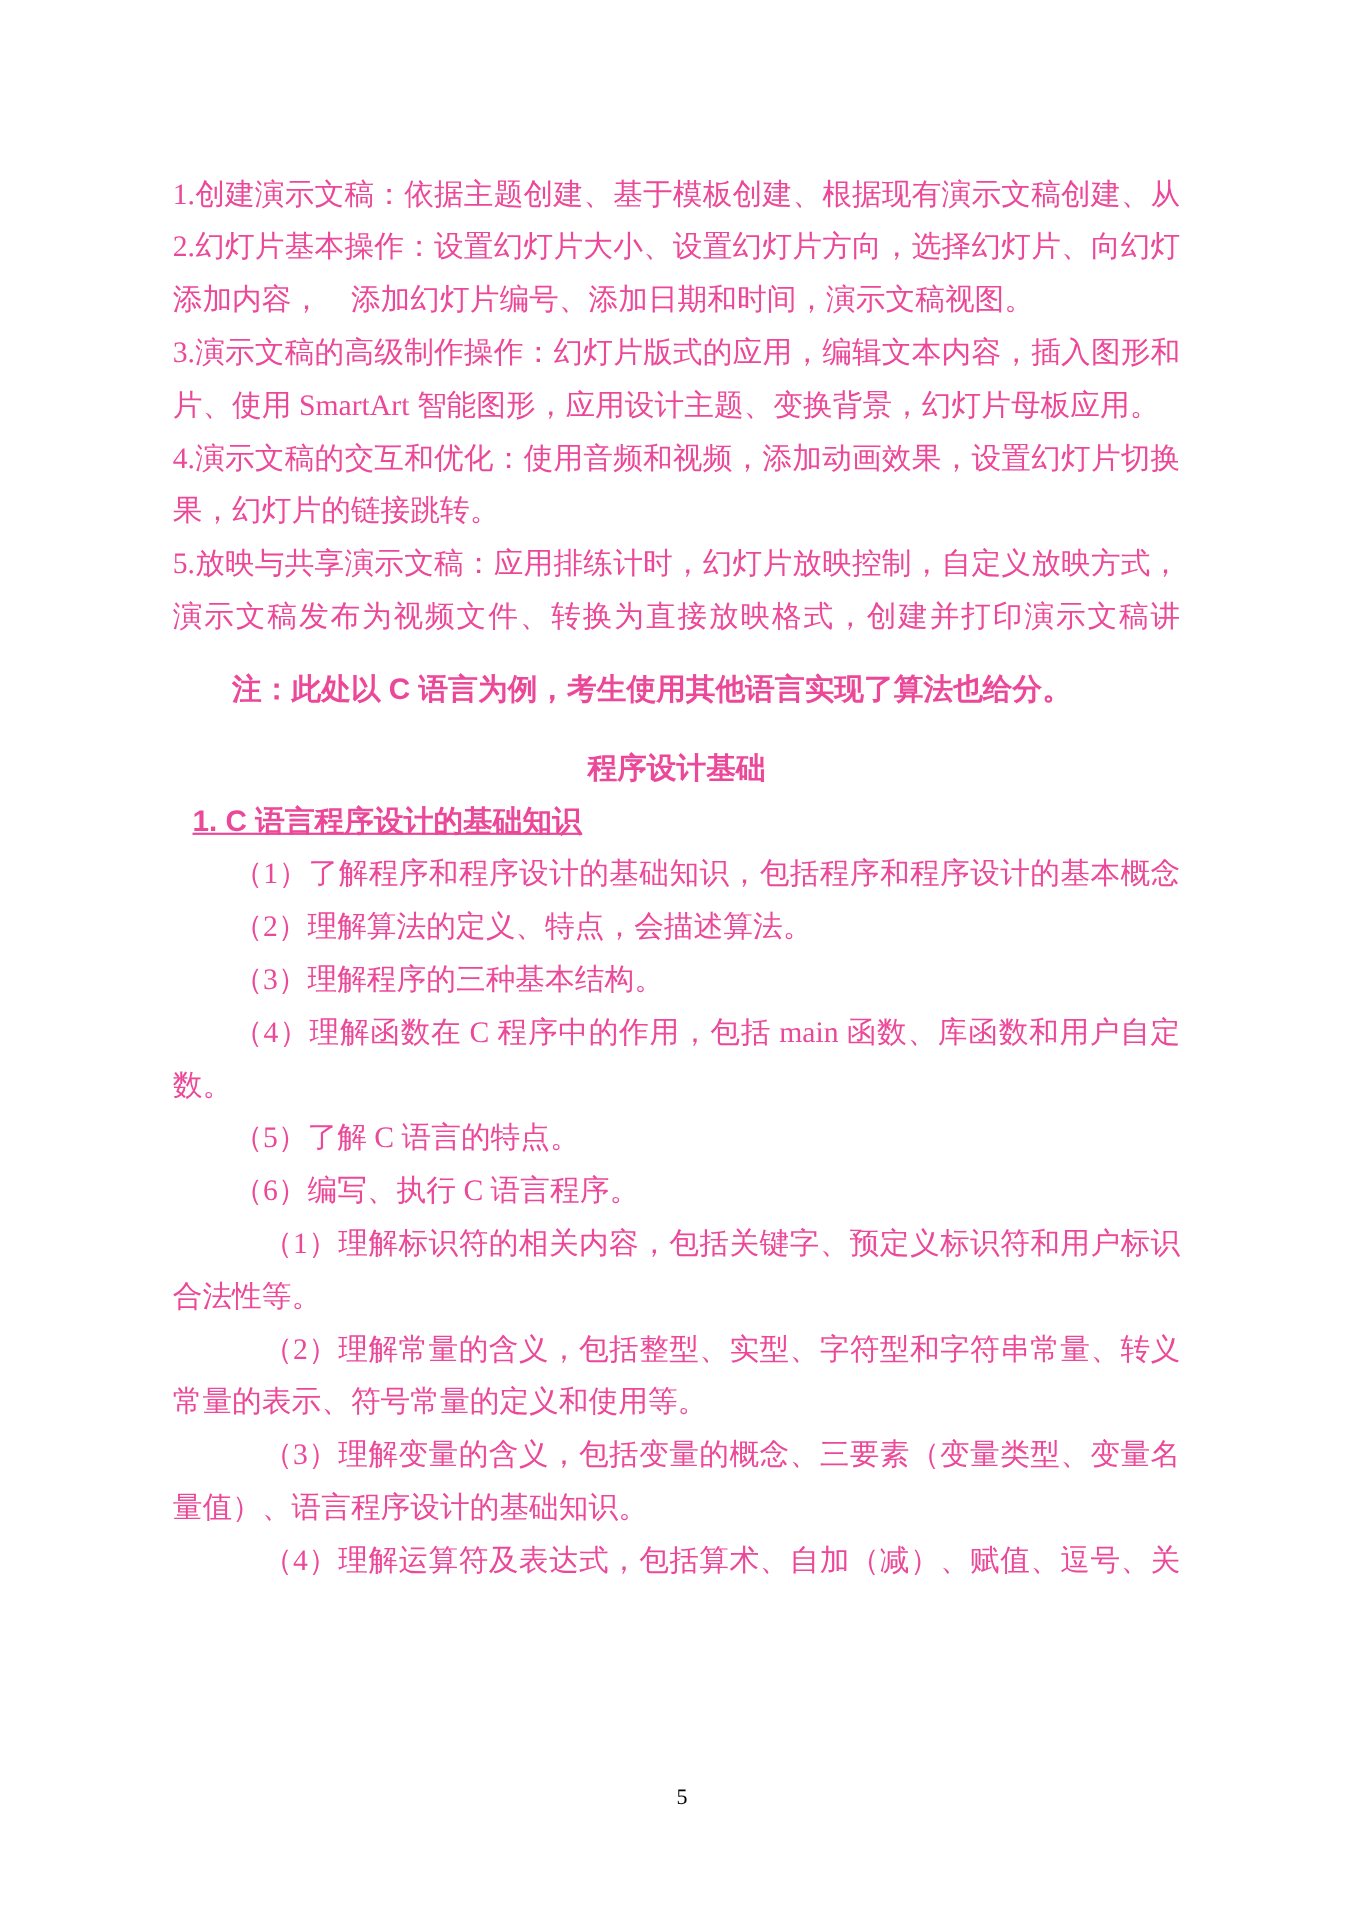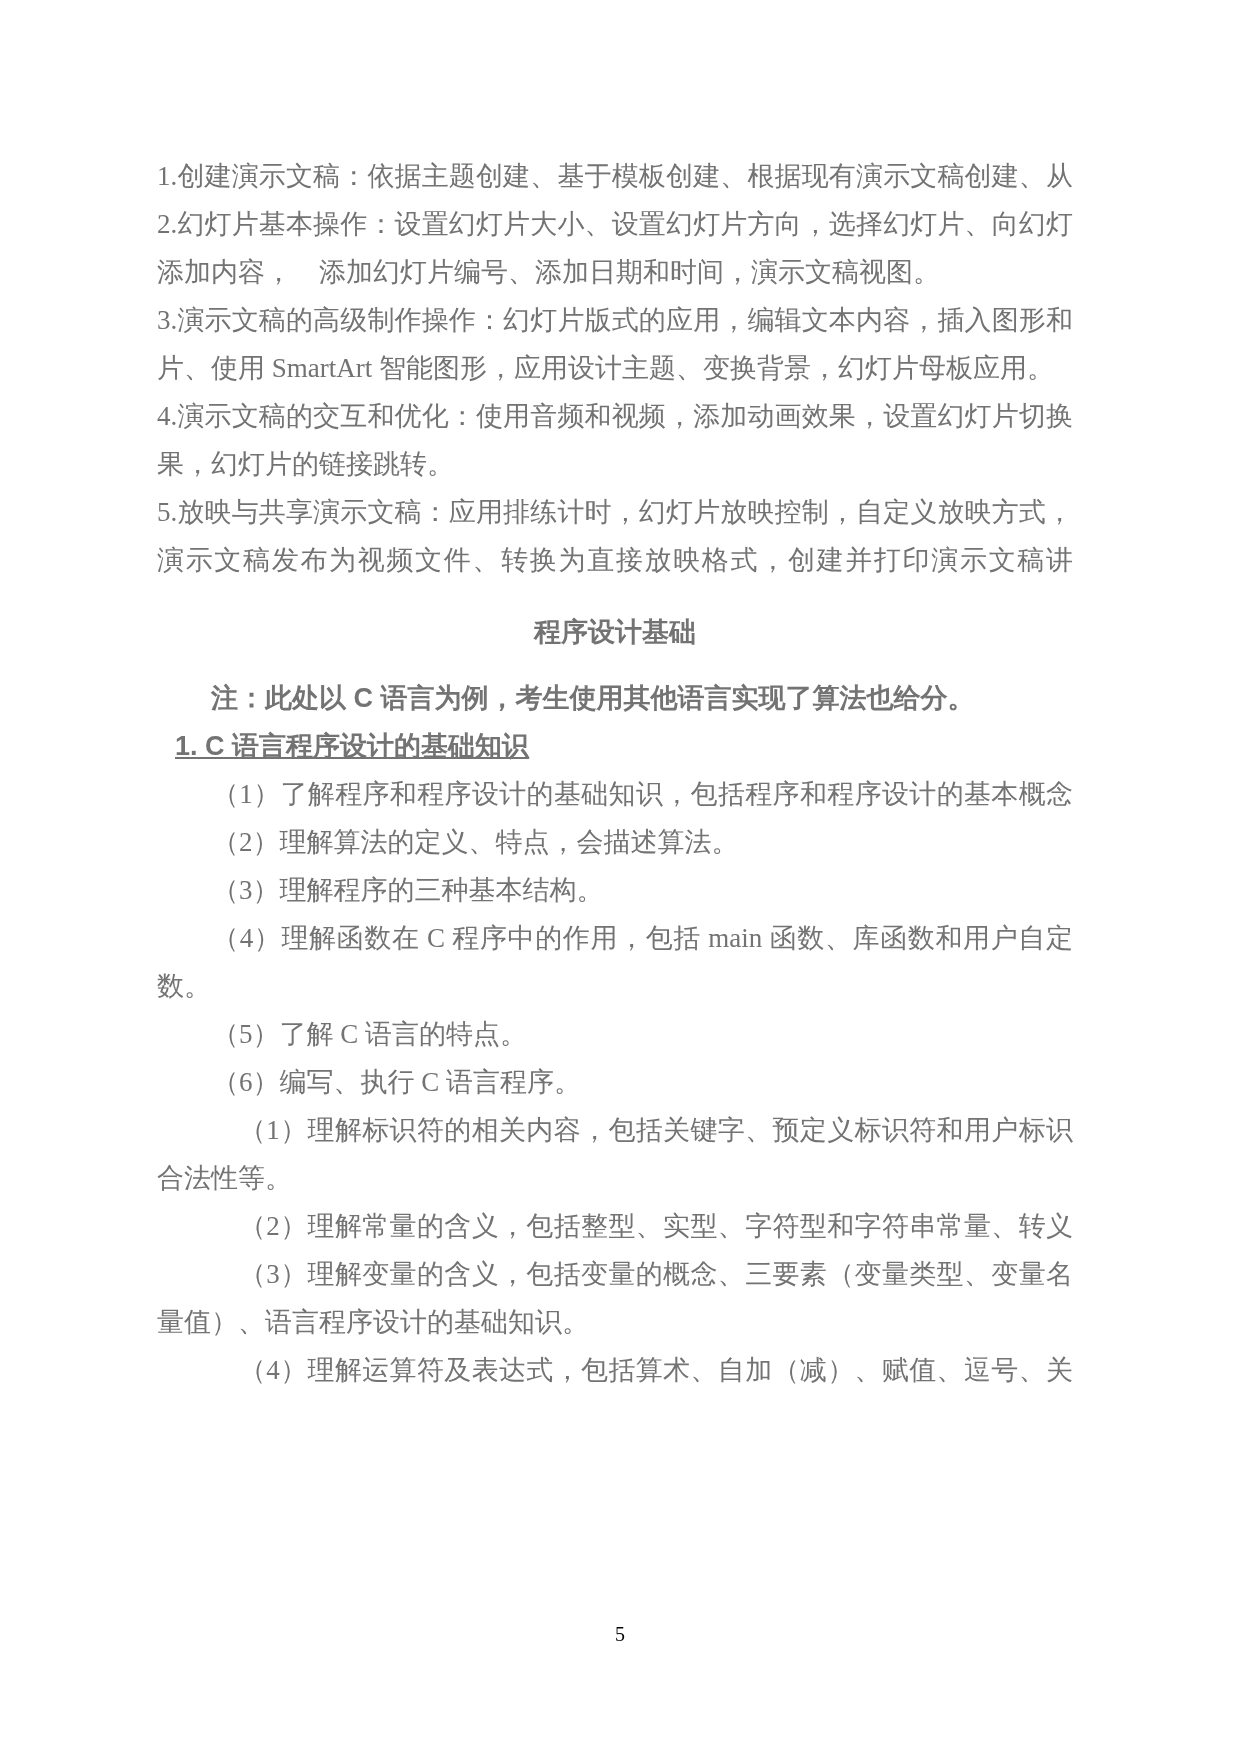--- a/index.html
+++ b/index.html
@@ -21,21 +21,21 @@
     left: 157px;
     top: 152px;
     width: 916px;
   }
   .line {
     font-size: 27px;
     line-height: 48px;
     height: 48px;
     overflow: hidden;
     text-align: justify;
-    color: #737373;
+    color: #ec4899;
   }
   .line.full {
     text-align-last: justify;
   }
   
   .ind1 { text-indent: 55px; }   
   .ind2 { text-indent: 82px; }   
   .note-line {
     text-indent: 54px;
     font-weight: bold;
@@ -85,22 +85,22 @@
     </div>
     <div>
       <div class="line full">4.演示文稿的交互和优化：使用音频和视频，添加动画效果，设置幻灯片切换效</div>
       <div class="line">果，幻灯片的链接跳转。</div>
     </div>
     <div>
       <div class="line full">5.放映与共享演示文稿：应用排练计时，幻灯片放映控制，自定义放映方式，将</div>
       <div class="line">演示文稿发布为视频文件、转换为直接放映格式，创建并打印演示文稿讲义。</div>
     </div>
 
+    <div class="line note-line">注：此处以 C 语言为例，考生使用其他语言实现了算法也给分。</div>
     <div class="line doc-title">程序设计基础</div>
-    <div class="line note-line">注：此处以 C 语言为例，考生使用其他语言实现了算法也给分。</div>
 
     <div class="line sec-heading">1. C 语言程序设计的基础知识</div>
     <div>
       <div class="line full ind1">（1）了解程序和程序设计的基础知识，包括程序和程序设计的基本概念等。</div>
     </div>
     <div>
       <div class="line ind1">（2）理解算法的定义、特点，会描述算法。</div>
     </div>
     <div>
       <div class="line ind1">（3）理解程序的三种基本结构。</div>
@@ -115,20 +115,21 @@
     <div>
       <div class="line ind1">（6）编写、执行 C 语言程序。</div>
     </div>
 
     <div>
       <div class="line full ind2">（1）理解标识符的相关内容，包括关键字、预定义标识符和用户标识符的</div>
       <div class="line">合法性等。</div>
     </div>
     <div>
       <div class="line full ind2">（2）理解常量的含义，包括整型、实型、字符型和字符串常量、转义字符</div>
+      <div class="line">常量的表示、符号常量的定义和使用等。</div>
     </div>
     <div>
       <div class="line full ind2">（3）理解变量的含义，包括变量的概念、三要素（变量类型、变量名和变</div>
       <div class="line">量值）、语言程序设计的基础知识。</div>
     </div>
     <div>
       <div class="line full ind2">（4）理解运算符及表达式，包括算术、自加（减）、赋值、逗号、关系、</div>
     </div>
 
   </div>

